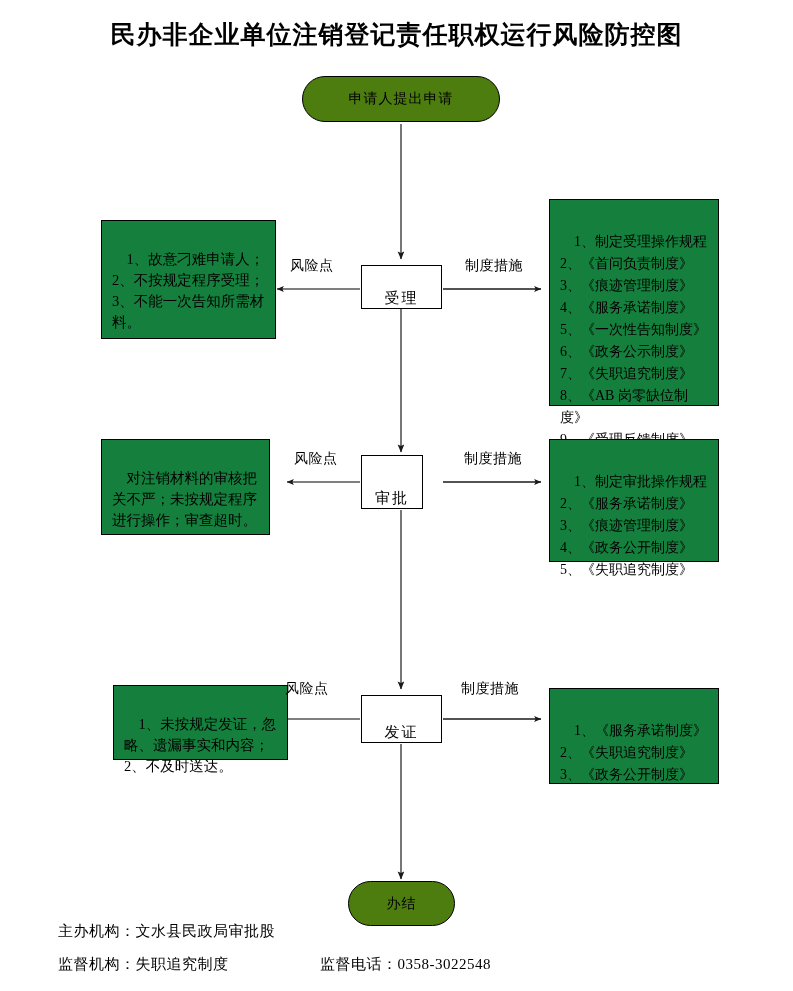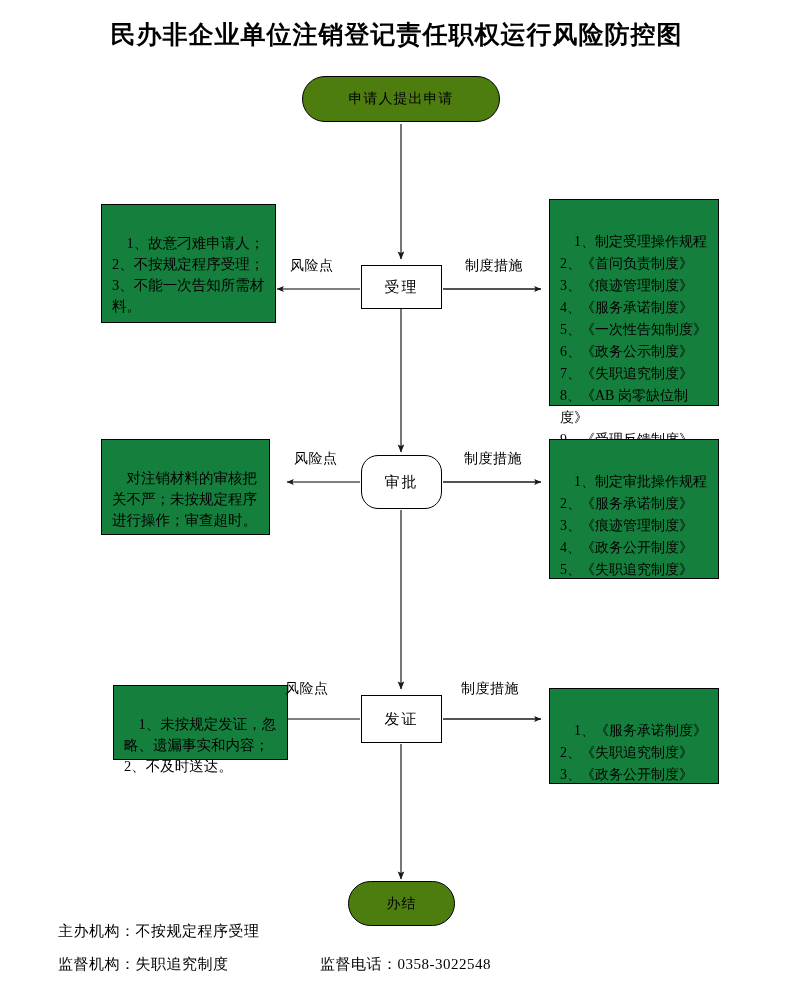--- a/index.html
+++ b/index.html
@@ -49,21 +49,21 @@
     justify-content: center;
     font-size: 14px;
     letter-spacing: 1px;
   }
 
   
   .process {
     border: 1.5px solid #000;
     background: #fff;
     display: flex;
-    align-items: center;
+    align-items: flex-end;
     justify-content: center;
     font-size: 15px;
     letter-spacing: 2px;
   }
 
   
   .panel {
     border: 1.2px solid #000;
     background: #15803d;
     font-size: 14.5px;
@@ -138,21 +138,21 @@
 
     <line x1="360" y1="719" x2="277" y2="719" stroke="#555" stroke-width="1.6" marker-end="url(#ahs)"></line>
 
     <line x1="443" y1="719" x2="541" y2="719" stroke="#1a1a1a" stroke-width="1.6" marker-end="url(#ahs)"></line>
   </svg>
 
   <div class="abs terminator" style="left:302px; top:76px; width:198px; height:46px;">
     <span>申请人提出申请</span>
   </div>
 
-  <div class="abs panel" style="left:101px; top:204px; width:175px; height:119px;">
+  <div class="abs panel" style="left:101px; top:220px; width:175px; height:119px;">
     <span>1、故意刁难申请人；
 2、不按规定程序受理；
 3、不能一次告知所需材料。</span>
   </div>
 
   <div class="conn-label" style="left:290px; top:257px;">风险点</div>
 
   <div class="abs process" style="left:361px; top:265px; width:81px; height:44px;">
     <span>受理</span>
   </div>
@@ -170,27 +170,27 @@
 8、《AB 岗零缺位制度》
 9、《受理反馈制度》</span>
   </div>
 
   <div class="abs panel" style="left:101px; top:439px; width:169px; height:96px;">
     <span>对注销材料的审核把关不严；未按规定程序进行操作；审查超时。</span>
   </div>
 
   <div class="conn-label" style="left:294px; top:450px;">风险点</div>
 
-  <div class="abs process" style="left:361px; top:455px; width:81px; height:54px;border-radius:17px;">
+  <div class="abs process" style="left:361px; top:455px; width:62px; height:54px;">
     <span>审批</span>
   </div>
 
   <div class="conn-label" style="left:464px; top:450px;">制度措施</div>
 
-  <div class="abs panel measures" style="left:549px; top:439px; width:170px; height:140px;">
+  <div class="abs panel measures" style="left:549px; top:439px; width:170px; height:123px;">
     <span>1、制定审批操作规程
 2、《服务承诺制度》
 3、《痕迹管理制度》
 4、《政务公开制度》
 5、《失职追究制度》</span>
   </div>
 
   <div class="abs panel" style="left:101px; top:685px; width:175px; height:75px;margin-left:12px;">
     <span>1、未按规定发证，忽略、遗漏事实和内容；
 2、不及时送达。</span>
@@ -207,17 +207,17 @@
   <div class="abs panel measures" style="left:549px; top:688px; width:170px; height:96px;">
     <span>1、《服务承诺制度》
 2、《失职追究制度》
 3、《政务公开制度》</span>
   </div>
 
   <div class="abs terminator" style="left:348px; top:881px; width:107px; height:45px;">
     <span>办结</span>
   </div>
 
-  <div class="footer-line" style="left:58px; top:922px;">主办机构：不按规定程序受理</div>
+  <div class="footer-line" style="left:58px; top:922px;">主办机构：文水县民政局审批股</div>
   <div class="footer-line" style="left:58px; top:955px;">监督机构：失职追究制度</div>
   <div class="footer-line" style="left:305px; top:955px;margin-left:15px;">监督电话：0358-3022548</div>
 
 </div>
 
 </body></html>

